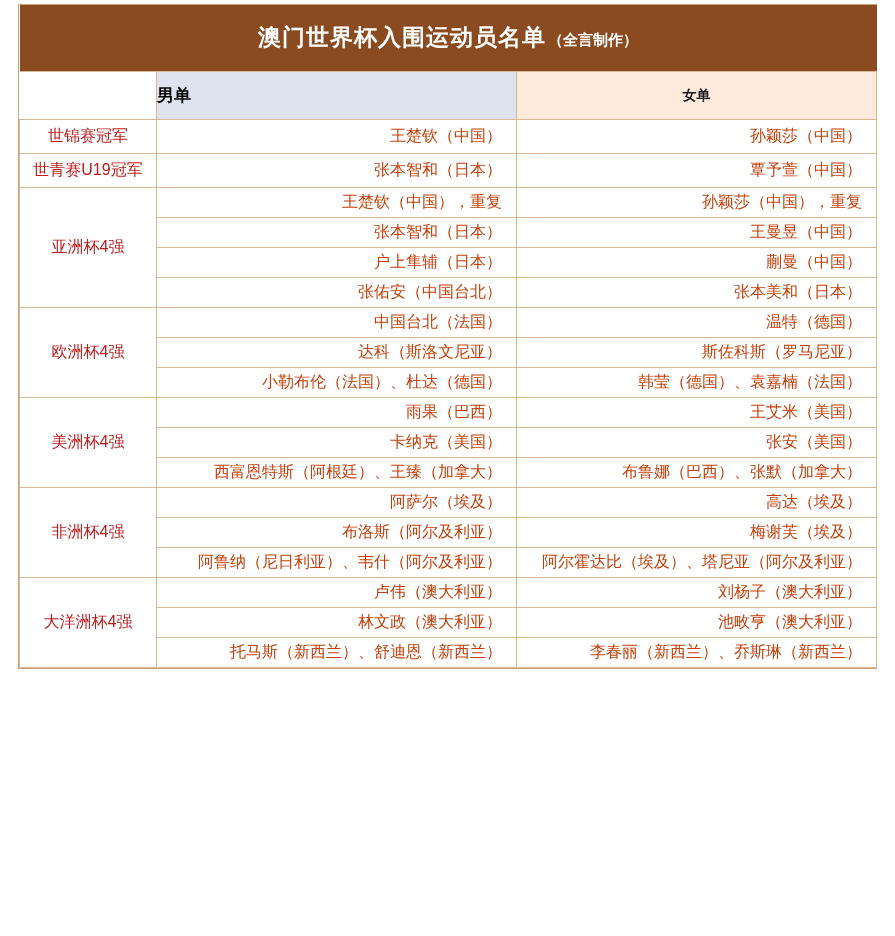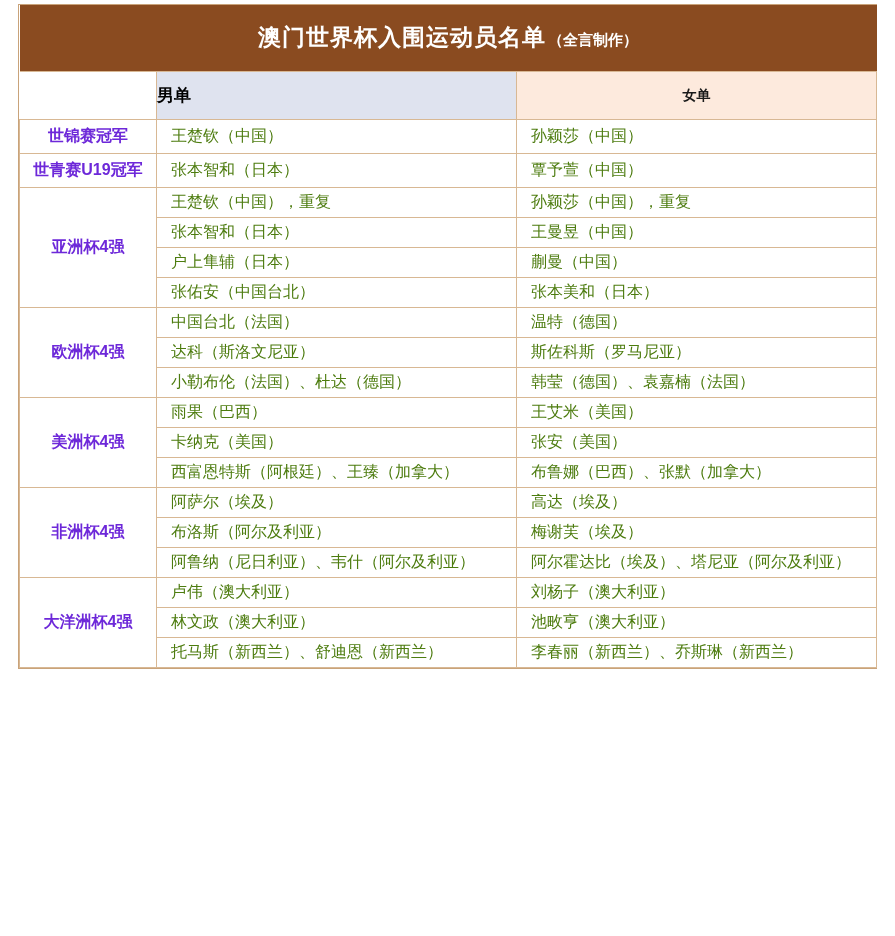--- a/index.html
+++ b/index.html
@@ -65,35 +65,36 @@
     background: #fdeadd;
     text-align: center;
     font-weight: bold;
     font-size: 14px;
     padding: 12px 0;
     color: #1a1a1a;
     font-family: Liberation Mono, monospace;
   }
   td.rowhead {
     text-align: center;
-    font-weight: bold;
+    font-weight: normal;
     font-size: 16px;
-    color: #6d28d9;
+    color: #b91c1c;
     padding: 6px 2px;
     background: #ffffff;
     vertical-align: middle;
   }
   td.cell {
     font-size: 16px;
-    color: #4d7c0f;
+    color: #c2410c;
     padding: 4px 14px;
     vertical-align: middle;
     background: #ffffff;
     white-space: nowrap;
     overflow: hidden;
+    text-align: right;
   }
 </style>
 </head>
 <body>
 
 <div class="table-wrap">
   <table class="main">
     <colgroup>
       <col class="c1">
       <col class="c2">

